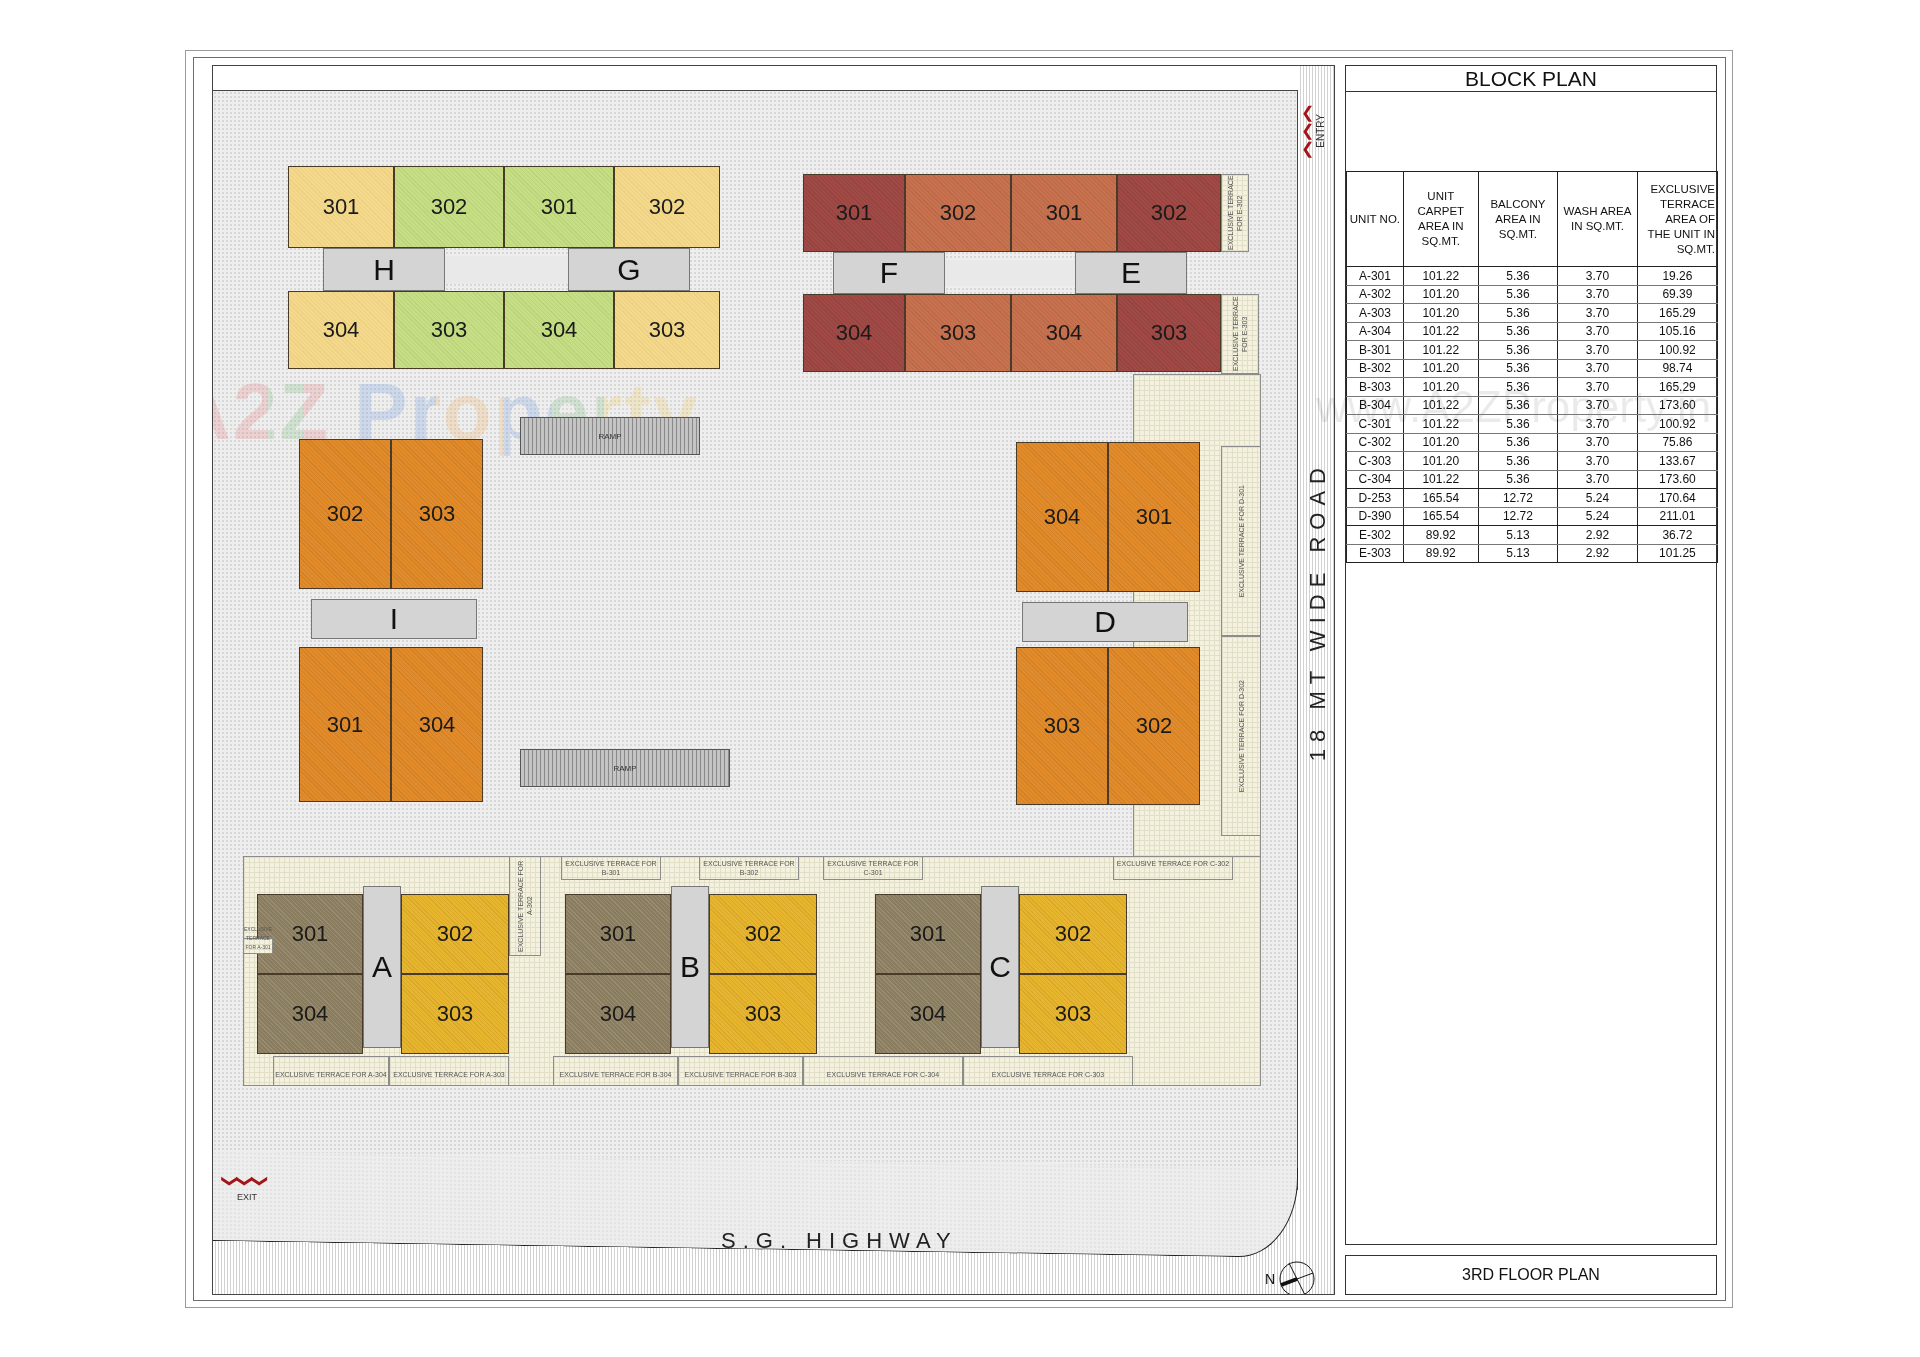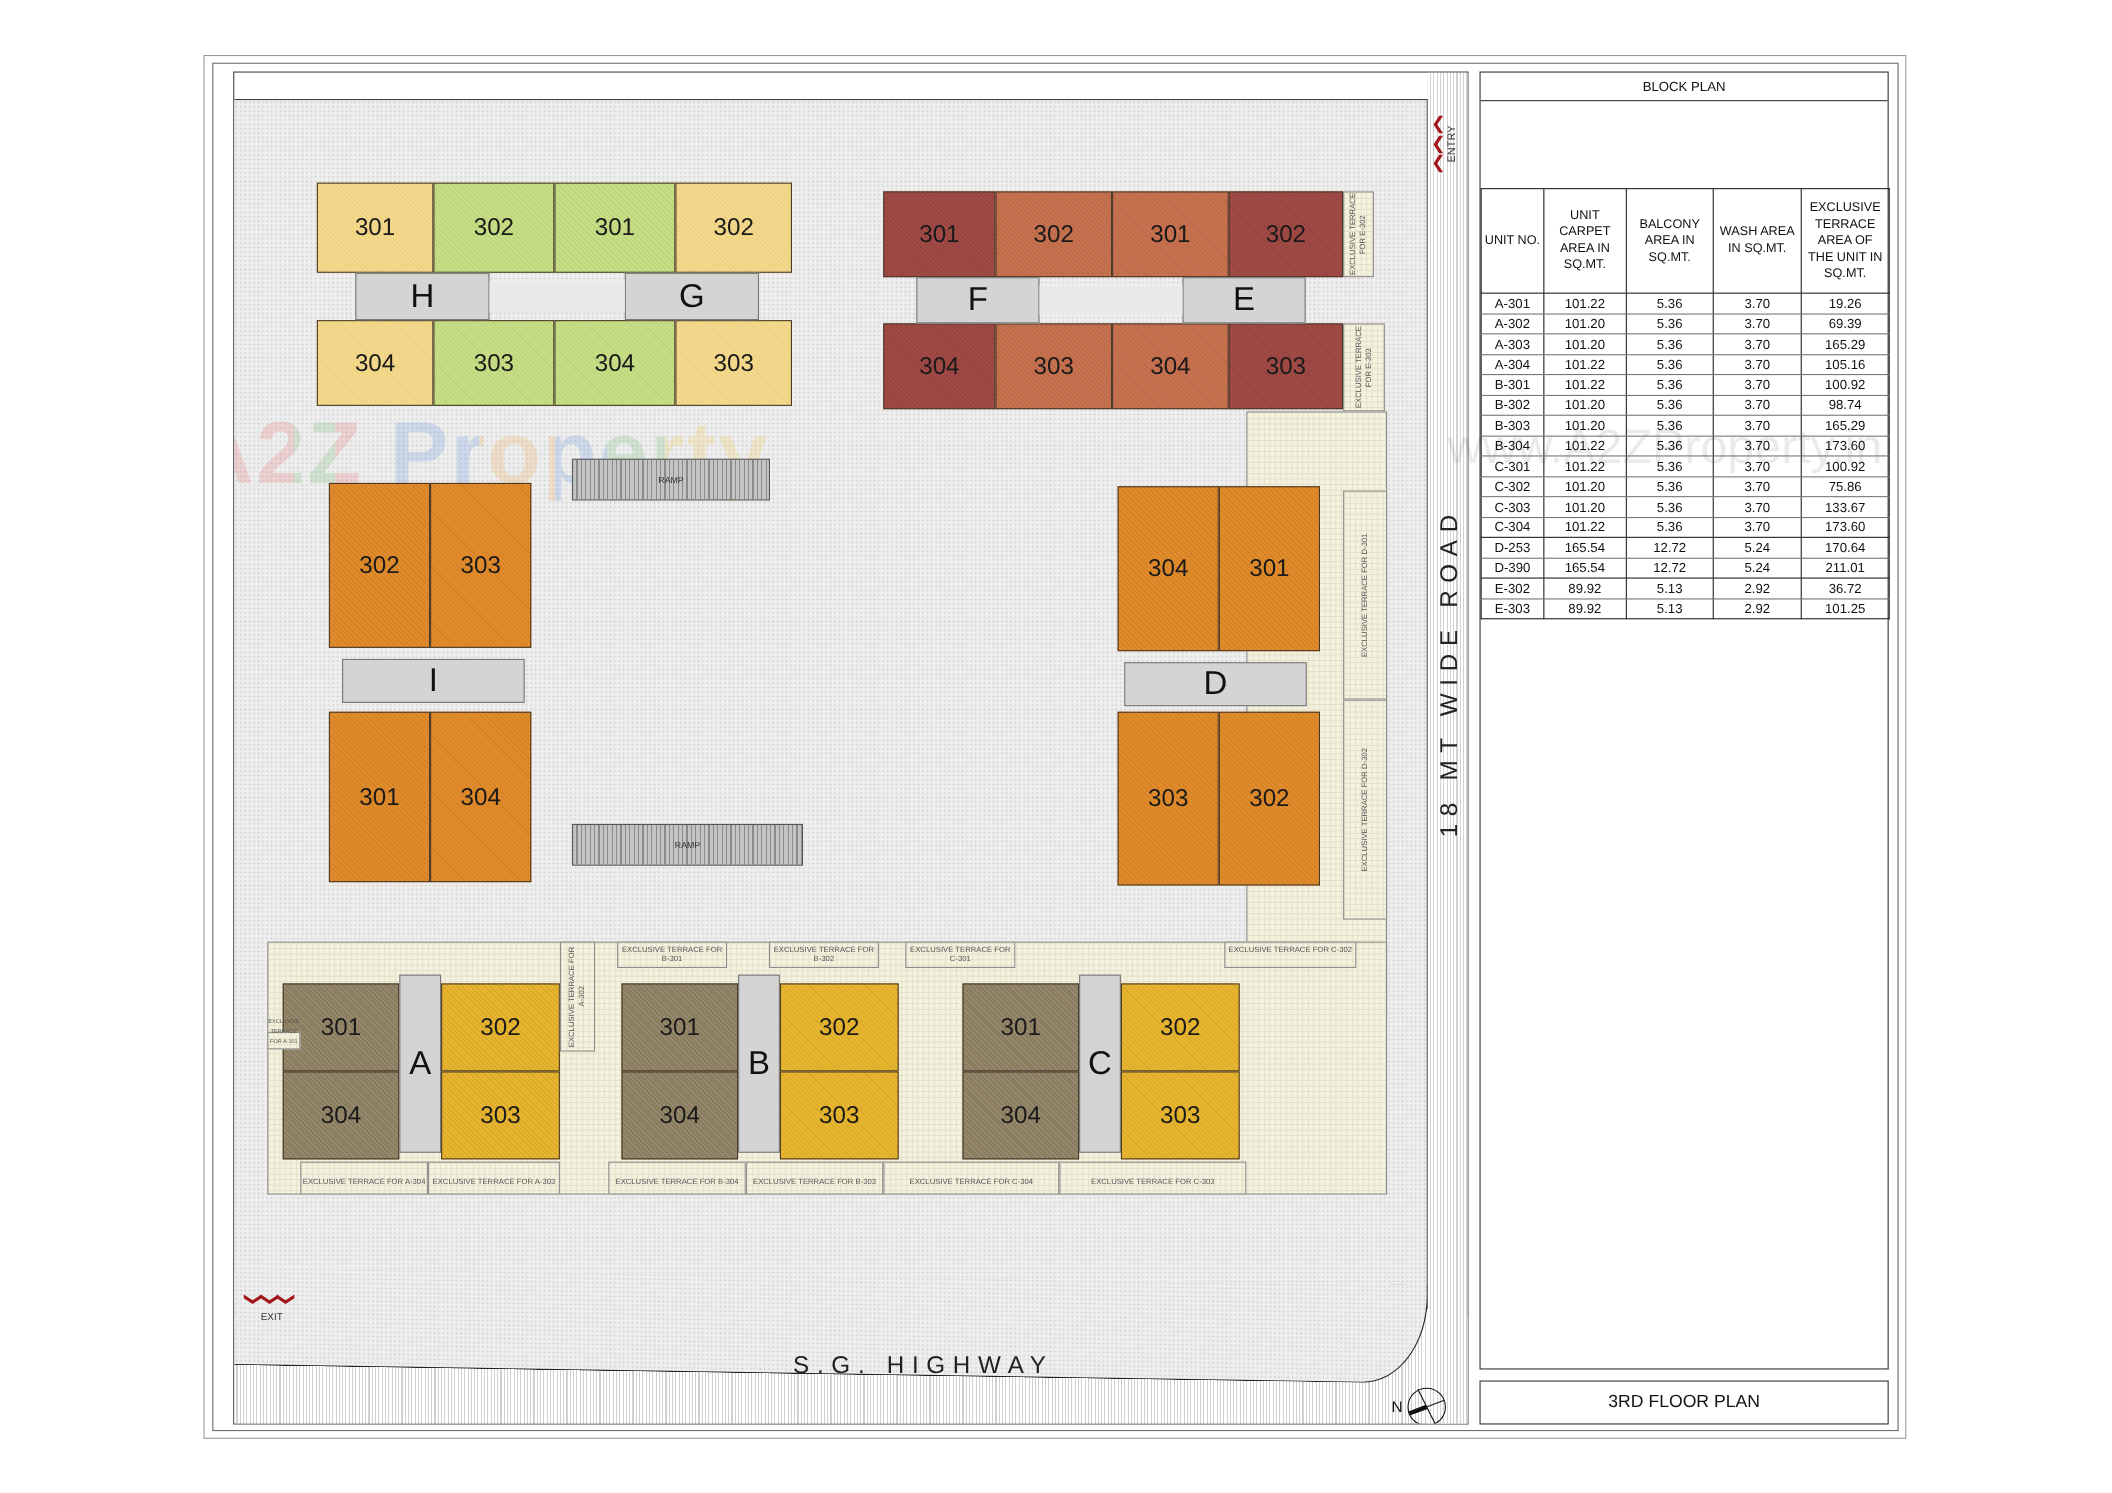--- a/index.html
+++ b/index.html
@@ -33,21 +33,21 @@
   .terrace{position:absolute;box-sizing:border-box;background:#f4f1de;
         background-image:linear-gradient(#e2dfc8 1px,transparent 1px),linear-gradient(90deg,#e2dfc8 1px,transparent 1px);
         background-size:5px 5px;border:1px solid #8c8c8c;font-size:7px;color:#555;display:flex;align-items:flex-end;justify-content:center;text-align:center;padding-bottom:6px;line-height:9px;}
   .terrace.vert-label span{writing-mode:vertical-rl;transform:rotate(180deg);}
   .terrace.vert-label{align-items:center;padding-bottom:0;}
   .garden{position:absolute;background:#3f9a6c;
         background-image:radial-gradient(circle,#2f8758 2px,transparent 2.5px),repeating-linear-gradient(45deg,rgba(255,255,255,.06) 0 1px,transparent 1px 3px);
         background-size:14px 14px,auto;border:1px solid #2b5a3e;}
   .ramp{position:absolute;background:repeating-linear-gradient(90deg,#c4c4c4 0 3px,#8a8a8a 3px 4px);border:1px solid #555;font-size:8px;color:#333;display:flex;align-items:center;justify-content:center;}
   .panel{left:1345px;top:65px;width:372px;height:1180px;border:1px solid #333;background:#fff;}
-  .panel-title{position:absolute;left:0;top:0;width:100%;height:25px;border-bottom:1px solid #333;display:flex;align-items:center;justify-content:center;font-size:12px;}
+  .panel-title{position:absolute;left:0;top:0;width:100%;height:25px;border-bottom:1px solid #333;display:flex;align-items:center;justify-content:center;font-size:21px;}
   table.spec{position:absolute;left:0;top:105px;width:372px;border-collapse:collapse;font-family:"Liberation Sans",sans-serif;}
   table.spec th{font-weight:normal;font-size:11.5px;line-height:15px;border:1px solid #222;padding:2px 2px;text-align:center;vertical-align:middle;height:90px;}
   table.spec td{font-size:12px;border:1px solid #777;border-left:1px solid #222;border-right:1px solid #222;height:17.5px;padding:0;text-align:center;}
   table.spec tr.grp-end td{border-bottom:1.5px solid #222;}
   .footer-title{left:1345px;top:1255px;width:372px;height:40px;border:1px solid #333;display:flex;align-items:center;justify-content:center;font-size:16px;}
   .watermark{font-size:80px;font-weight:bold;opacity:.22;letter-spacing:2px;}
   .arrow-red{color:#a3151a;font-size:16px;line-height:14px;}
   .small{font-size:9px;color:#333;}
 </style>
 </head>
@@ -229,21 +229,21 @@
 <div class="abs panel">
   <div class="panel-title">BLOCK PLAN</div>
   <div class="abs" style="left:-30px;top:300px;font-size:44px;color:#000;opacity:.08;white-space:nowrap;margin-top:16px;">www.A2ZProperty.in</div>
   <table class="spec">
     <thead>
       <tr>
         <th style="width:54px;">UNIT NO.</th>
         <th style="width:72px;">UNIT CARPET AREA IN SQ.MT.</th>
         <th style="width:76px;">BALCONY AREA IN SQ.MT.</th>
         <th style="width:78px;">WASH AREA IN SQ.MT.</th>
-        <th style="width:76px;">EXCLUSIVE TERRACE AREA OF THE UNIT IN SQ.MT.</th>
+        <th style="width:76px;text-align:right;">EXCLUSIVE TERRACE AREA OF THE UNIT IN SQ.MT.</th>
       </tr>
     </thead>
     <tbody>
       <tr>
           <td>A-301</td>
           <td>101.22</td>
           <td>5.36</td>
           <td>3.70</td>
           <td>19.26</td>
         </tr>

